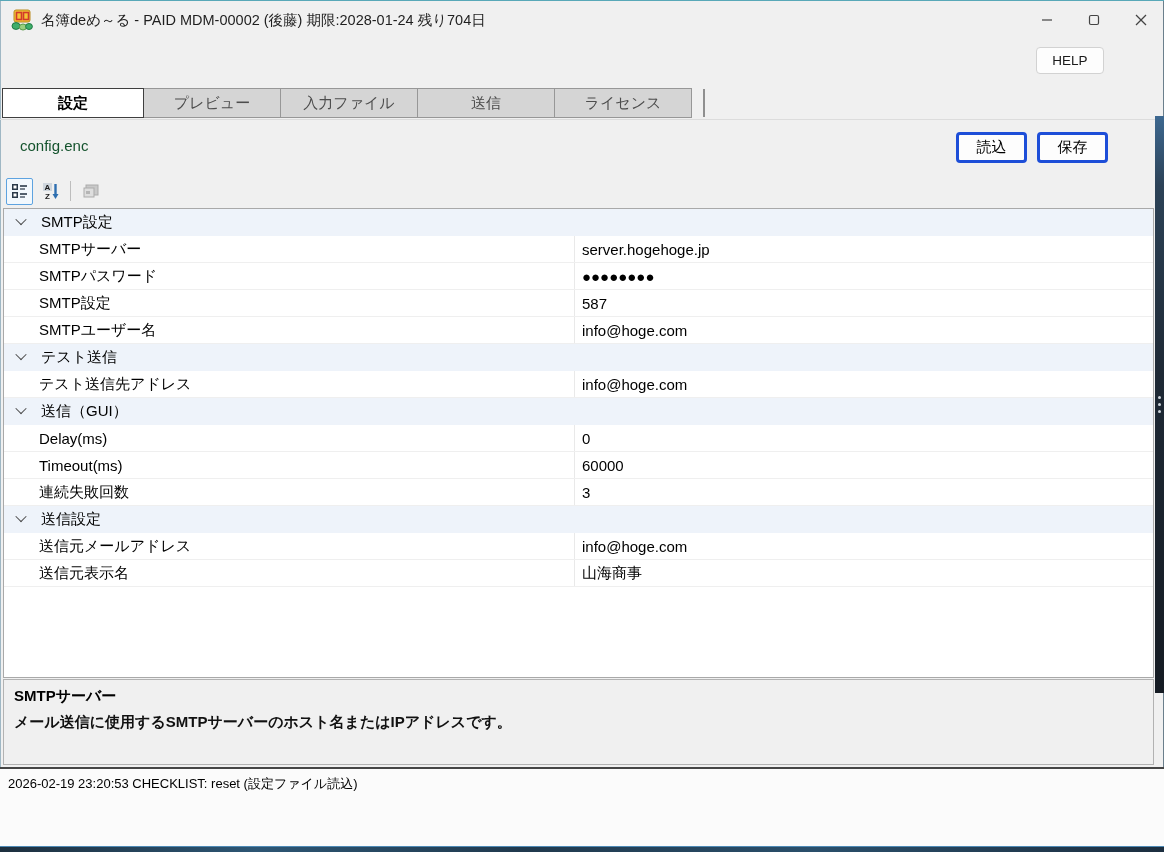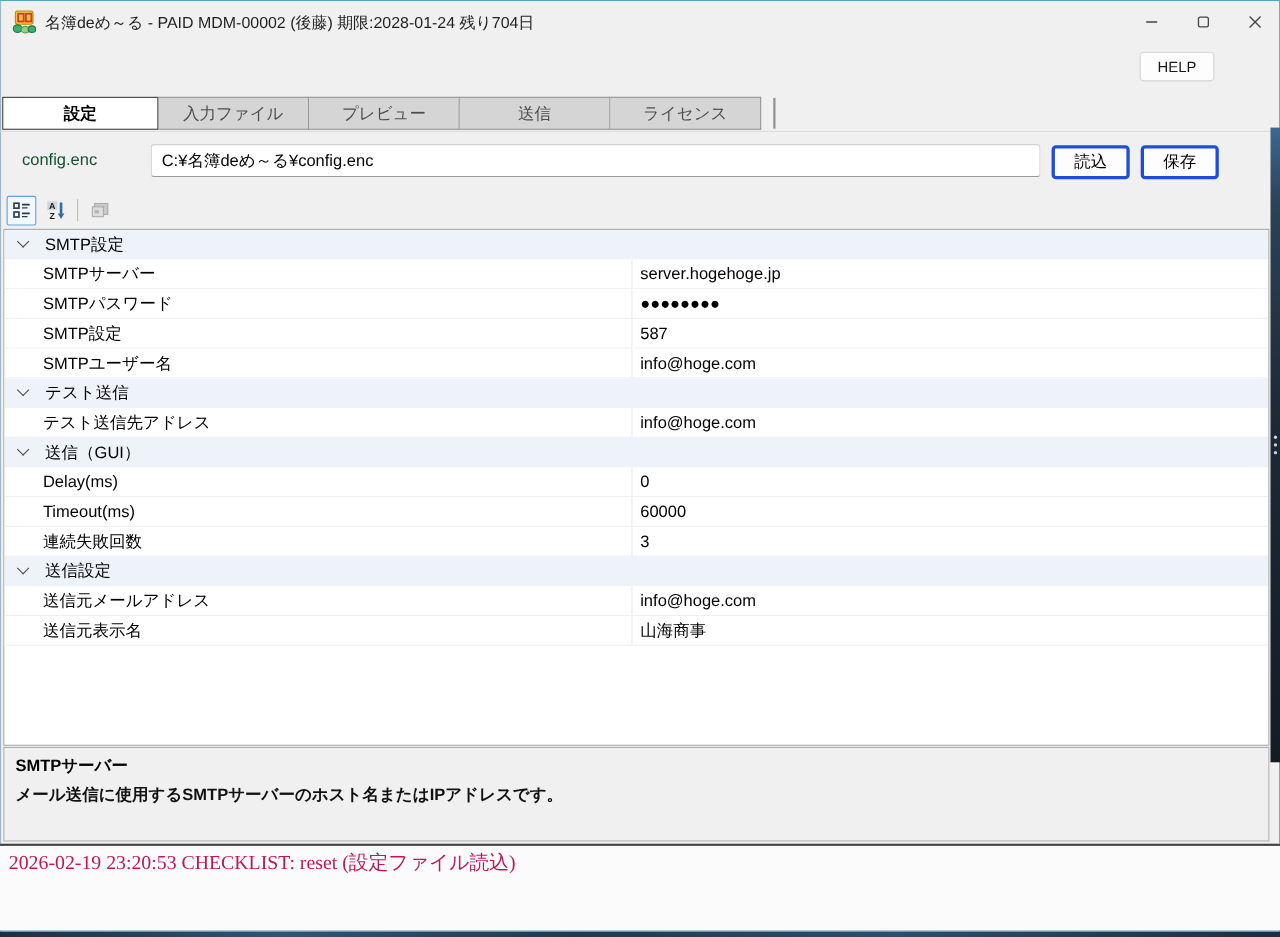--- a/index.html
+++ b/index.html
@@ -50,21 +50,21 @@
   .pg-row.item .pg-label { margin-left:35px; }
   .pg-value { position:absolute; left:578px; font-size:15px; color:#000; white-space:nowrap; }
 
   
   .desc-panel { position:absolute; left:3px; top:678px; width:1151px; height:86px; background:#f0f0f0; border:1px solid #b2b2b2; padding:7px 10px; }
   .desc-title { font-size:15px; font-weight:bold; color:#000; }
   .desc-body { font-size:15px; font-weight:bold; color:#111; margin-top:7px; }
 
   
   .log-area { position:absolute; left:0; top:766px; width:1164px; height:79px; background:#fbfbfb; border-top:2px solid #454545; padding:4px 8px; }
-  .log-line { font-size:18px; color:#be185d; line-height:22px; white-space:nowrap;font-family:Liberation Serif, serif; }
+  .log-line { font-size:13px; color:#000000; line-height:22px; white-space:nowrap; }
 
   
   .bottom-strip { position:absolute; left:0; top:845px; width:1164px; height:7px; background:linear-gradient(90deg,#1d2f3e 0%, #2d5674 22%, #20394d 45%, #2a4f6b 70%, #1c2e3f 100%); border-top:1px solid #4d89b5; }
 
   
   .right-splitter { position:absolute; left:1155px; top:115px; width:9px; height:577px; background:linear-gradient(180deg,#3d6890 0%, #2c4257 12%, #1e2935 45%, #151b23 100%); }
   .grip { position:absolute; left:3px; width:3px; height:3px; border-radius:50%; background:#cdd5dc; }
 </style>
 </head>
 <body>
@@ -100,30 +100,29 @@
             <line x1="11" y1="1" x2="1" y2="11"></line>
           </svg>
       </div>
     </div>
   </div>
 
   <div class="help-btn">HELP</div>
 
   <div class="tab-strip">
       <div class="tab active">設定</div>
+      <div class="tab">プレビュー</div>
       <div class="tab">入力ファイル</div>
-      <div class="tab">プレビュー</div>
       <div class="tab">送信</div>
       <div class="tab">ライセンス</div>
     </div>
   <div class="tab-strip-endcap"></div>
   <div class="tab-underline"></div>
 
   <div class="config-label">config.enc</div>
-  <input class="config-input" type="text" value="C:¥名簿deめ～る¥config.enc" style="">
   <div class="btn btn-load">読込</div>
   <div class="btn btn-save">保存</div>
 
   <div class="pg-toolbar">
     <div class="tool-btn selected">
       <svg width="18" height="18" viewBox="0 0 18 18">
         <rect x="1" y="2" width="6" height="6" fill="#2b3a4a"></rect>
           <rect x="2.5" y="3.5" width="3" height="3" fill="#fff"></rect>
         <line x1="9" y1="4" x2="16" y2="4" stroke="#2b3a4a" stroke-width="1.6"></line>
         <line x1="9" y1="7" x2="14" y2="7" stroke="#2b3a4a" stroke-width="1.2"></line>

